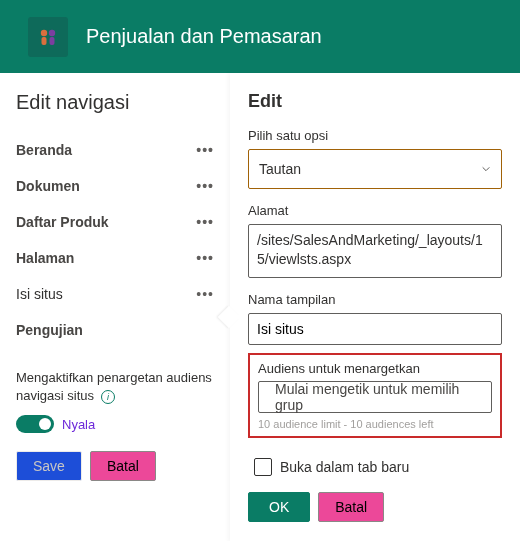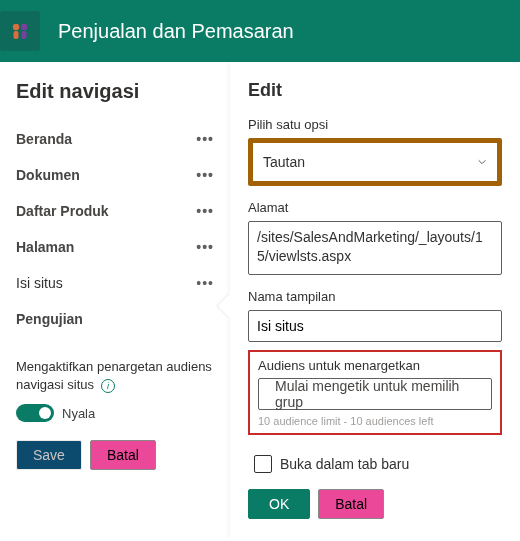--- a/index.html
+++ b/index.html
@@ -1,41 +1,41 @@
 <!DOCTYPE html>
 <html><head>
   <meta charset="utf-8">
   <style>
     * { box-sizing: border-box; margin: 0; padding: 0; }
     body { font-family: "Segoe UI", Arial, sans-serif; font-size: 14px; color: #323130; background: #fff; width: 520px; }
-    .header { background: #0a7c65; height: 62px; display: flex; align-items: center; padding: 0 0; color: #fff; }
+    .header { background: #0a7c65; height: 73px; display: flex; align-items: center; padding: 0 28px; color: #fff; }
     .logo { width: 40px; height: 40px; background: #0e6a5a; border-radius: 3px; display: flex; align-items: center; justify-content: center; margin-right: 18px; }
     .site-title { font-size: 20px; font-weight: 400; }
     .content { display: flex; }
     .left { width: 230px; padding: 18px 12px 16px 16px; background: #fff; position: relative; }
-    .left-title { font-size: 20px; font-weight: 700; margin-bottom: 18px; color: #323130; }
+    .left-title { font-size: 20px; font-weight: 400; margin-bottom: 18px; color: #323130; }
     .nav-item { display: flex; align-items: center; justify-content: space-between; height: 36px; font-size: 14px; color: #484644; cursor: pointer; padding-right: 4px; font-weight: bold; }
     .nav-item.selected { color: #323130; font-weight: 400; }
     .nav-item.selected-ind { position: relative; }
     .kebab { color: #605e5c; letter-spacing: 1px; font-size: 14px; line-height: 0; }
     .toggle-section { margin-top: 21px; }
     .toggle-label { font-size: 13px; color: #323130; line-height: 18px; display: inline; }
     .info-icon { display: inline-flex; width: 14px; height: 14px; border: 1px solid #0a7c65; border-radius: 50%; align-items: center; justify-content: center; font-size: 9px; color: #0a7c65; margin-left: 3px; font-style: italic; }
     .toggle-row { display: flex; align-items: center; margin-top: 10px; }
     .toggle { width: 38px; height: 18px; background: #0a7c65; border-radius: 9px; position: relative; margin-right: 8px; cursor: pointer; }
     .toggle-knob { width: 12px; height: 12px; background: #fff; border-radius: 50%; position: absolute; right: 3px; top: 3px; }
-    .toggle-text { font-size: 13px; color: #404040; }
+    .toggle-text { font-size: 13px; color: #6d28d9; }
     .btn-row { display: flex; gap: 8px; margin-top: 18px; }
     .btn { height: 30px; padding: 0 16px; border: 1px solid #8a8886; border-radius: 2px; background: #ec4899; font-size: 14px; cursor: pointer; display: flex; align-items: center; justify-content: center; }
-    .btn-disabled { color: #c8c6c4; border-color: #edebe9; background: #0c4a6e; cursor: default; }
+    .btn-disabled { color: #c8c6c4; border-color: #edebe9; background: #1d4ed8; cursor: default; }
     .btn-primary { background: #0a7c65; border-color: #0a7c65; color: #fff; padding: 0 20px; }
     .right { flex: 1; padding: 18px 18px 20px 18px; border-left: 0; position: relative; box-shadow: -2px 0 4px rgba(0,0,0,0.04); }
     .right-title { font-size: 18px; font-weight: 700; margin-bottom: 16px; }
     .field-label { font-size: 13px; color: #323130; margin-bottom: 6px; }
-    .select-box { border: 5px solid #a16207; border-radius: 2px; height: 48px; display: flex; align-items: center; justify-content: space-between; padding: 0 10px; margin-bottom: 14px; cursor: pointer; }
+    .select-box { border: 1px solid #a16207; border-radius: 2px; height: 40px; display: flex; align-items: center; justify-content: space-between; padding: 0 10px; margin-bottom: 14px; cursor: pointer; }
     .chev { width: 10px; height: 10px; }
     .textarea-box { border: 1px solid #605e5c; border-radius: 2px; padding: 6px 8px; font-size: 14px; line-height: 19px; min-height: 54px; margin-bottom: 14px; word-break: break-all; }
     .input-box { border: 1px solid #605e5c; border-radius: 2px; height: 32px; padding: 0 8px; display: flex; align-items: center; margin-bottom: 8px; font-size: 14px; }
     .input-text { width: 100%; border: none; outline: none; font-size: 14px; font-family: inherit; }
     .highlight-box { border: 2px solid #c92a2a; padding: 6px 8px 6px 8px; margin-bottom: 20px; }
     .highlight-box .field-label { margin-bottom: 5px; }
     .audience-input { border: 1px solid #605e5c; border-radius: 2px; height: 32px; padding: 0 16px; display: flex; align-items: center; margin-bottom: 5px; }
     .placeholder { color: #484644; font-size: 14px; }
     .hint { font-size: 11px; color: #a19f9d; }
     .checkbox-row { display: flex; align-items: center; margin: 10px 0 16px 6px; }

